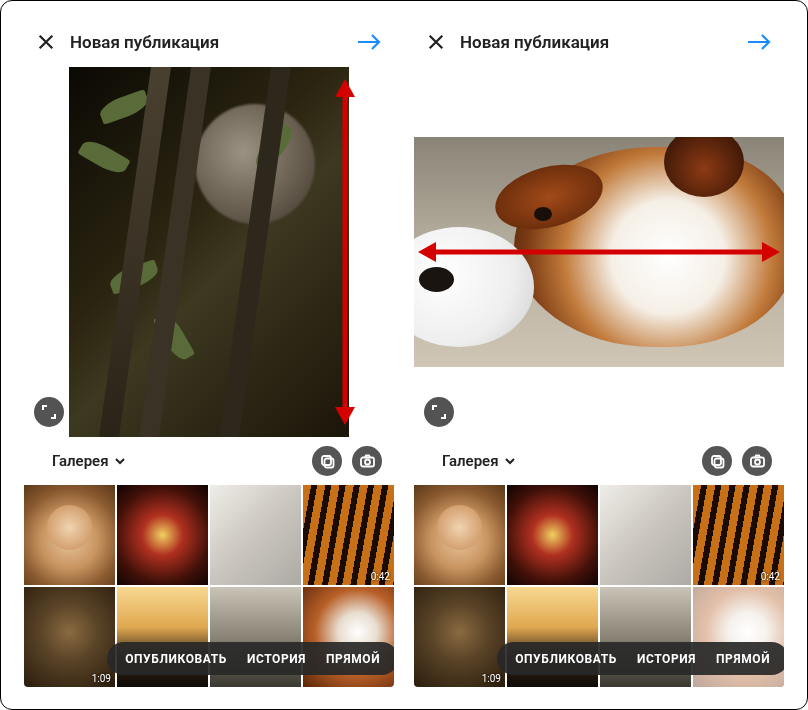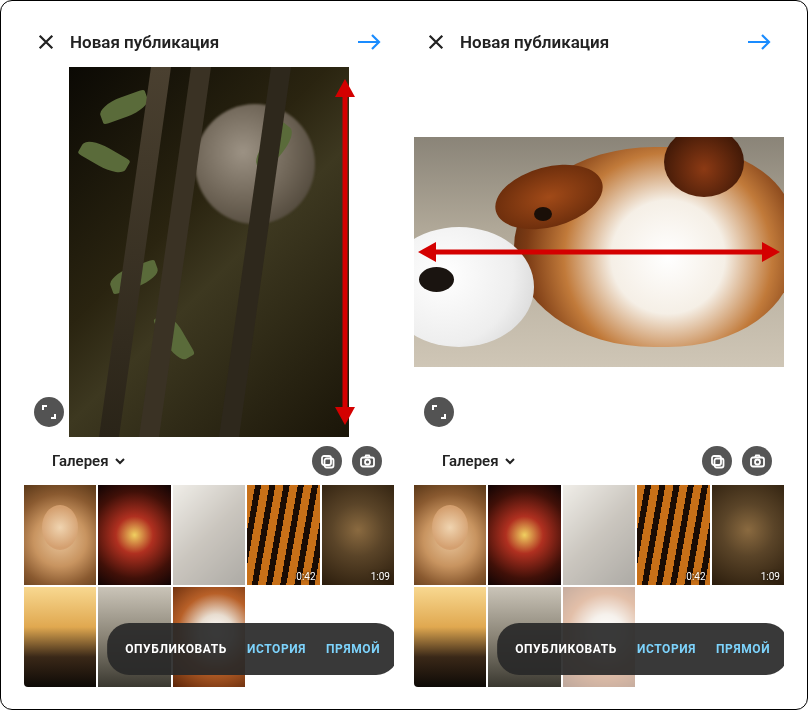--- a/index.html
+++ b/index.html
@@ -93,42 +93,42 @@
   .source-row {
     height: 48px; display:flex; align-items:center; padding:0 12px; flex-shrink:0;
   }
   .source-label { font-size:15px; font-weight:600; color:#222; display:flex; align-items:center; gap:4px; cursor:pointer;margin-left:16px;}
   .chevron { width:14px; height:14px; }
   .chevron svg{width:100%;height:100%;stroke:#222;stroke-width:2;fill:none;}
   .spacer{flex:1;}
   .round-btn{width:30px;height:30px;border-radius:50%;background:#555;display:flex;align-items:center;justify-content:center;margin-left:10px;cursor:pointer;}
   .round-btn svg{width:15px;height:15px;stroke:#fff;stroke-width:1.8;fill:none;}
   
-  .thumb-grid{display:grid;grid-template-columns:repeat(5,1fr);gap:2px;flex:1;overflow:hidden;position:relative;}
+  .thumb-grid{display:grid;grid-template-columns:repeat(4,1fr);gap:2px;flex:1;overflow:hidden;position:relative;}
   .thumb{position:relative;background:#444;overflow:hidden;}
   .thumb .dur{position:absolute;right:4px;bottom:3px;font-size:10px;color:#fff;text-shadow:0 0 3px #000;}
   
   .t-puppy{background:radial-gradient(circle at 50% 55%,#e8c49a 0%,#c89460 40%,#8a5a30 70%,#5a3818 100%);}
   .t-puppy::after{content:"";position:absolute;left:25%;top:20%;width:50%;height:45%;background:radial-gradient(circle,#f0d4b0 0%,#d4a070 70%);border-radius:50%;}
   .t-xmas{background:radial-gradient(circle at 50% 50%,#f0d060 0%,#b03020 30%,#401008 70%,#100404 100%);}
   .t-koala{background:linear-gradient(135deg,#ddd8cc 0%,#8a8070 50%,#4a4438 100%);}
   .t-koala::after{content:"";position:absolute;inset:0;background:rgba(255,255,255,0.55);}
   .t-tiger{background:repeating-linear-gradient(100deg,#c87018 0,#c87018 8px,#1a0c04 8px,#1a0c04 14px);}
   .t-owl{background:radial-gradient(circle at 50% 45%,#8a6a40 0%,#5a4428 40%,#2a1c0c 100%);}
   .t-sunset{background:linear-gradient(180deg,#f8d890 0%,#e0a850 40%,#3a2818 70%,#0e0a06 100%);}
   .t-fog{background:linear-gradient(180deg,#cac4b8 0%,#8a8476 50%,#3a3830 100%);}
   .t-panda{background:radial-gradient(circle at 60% 45%,#fff 0%,#e8ddd0 25%,#b86028 55%,#5a2408 100%);}
   .t-panda.dim::after{content:"";position:absolute;inset:0;background:rgba(255,255,255,0.6);}
   
   .tabs-pill{
     position:absolute;bottom:12px;left:50%;transform:translateX(-35%);
-    background:rgba(40,40,40,0.92);border-radius:22px;height:52px;
+    background:rgba(40,40,40,0.92);border-radius:22px;height:33px;
     display:flex;align-items:center;padding:0 18px;gap:20px;white-space:nowrap;
   }
-  .tab{font-size:12px;font-weight:700;letter-spacing:0.6px;color:#7dd3fc;cursor:pointer;}
+  .tab{font-size:12px;font-weight:700;letter-spacing:0.6px;color:#ffffff;cursor:pointer;}
   .tab.active{color:#fff;}
 </style>
 </head>
 <body>
 
 <div class="phones">
 
   <div class="phone">
     <div class="header">
       <span class="close-icon">

